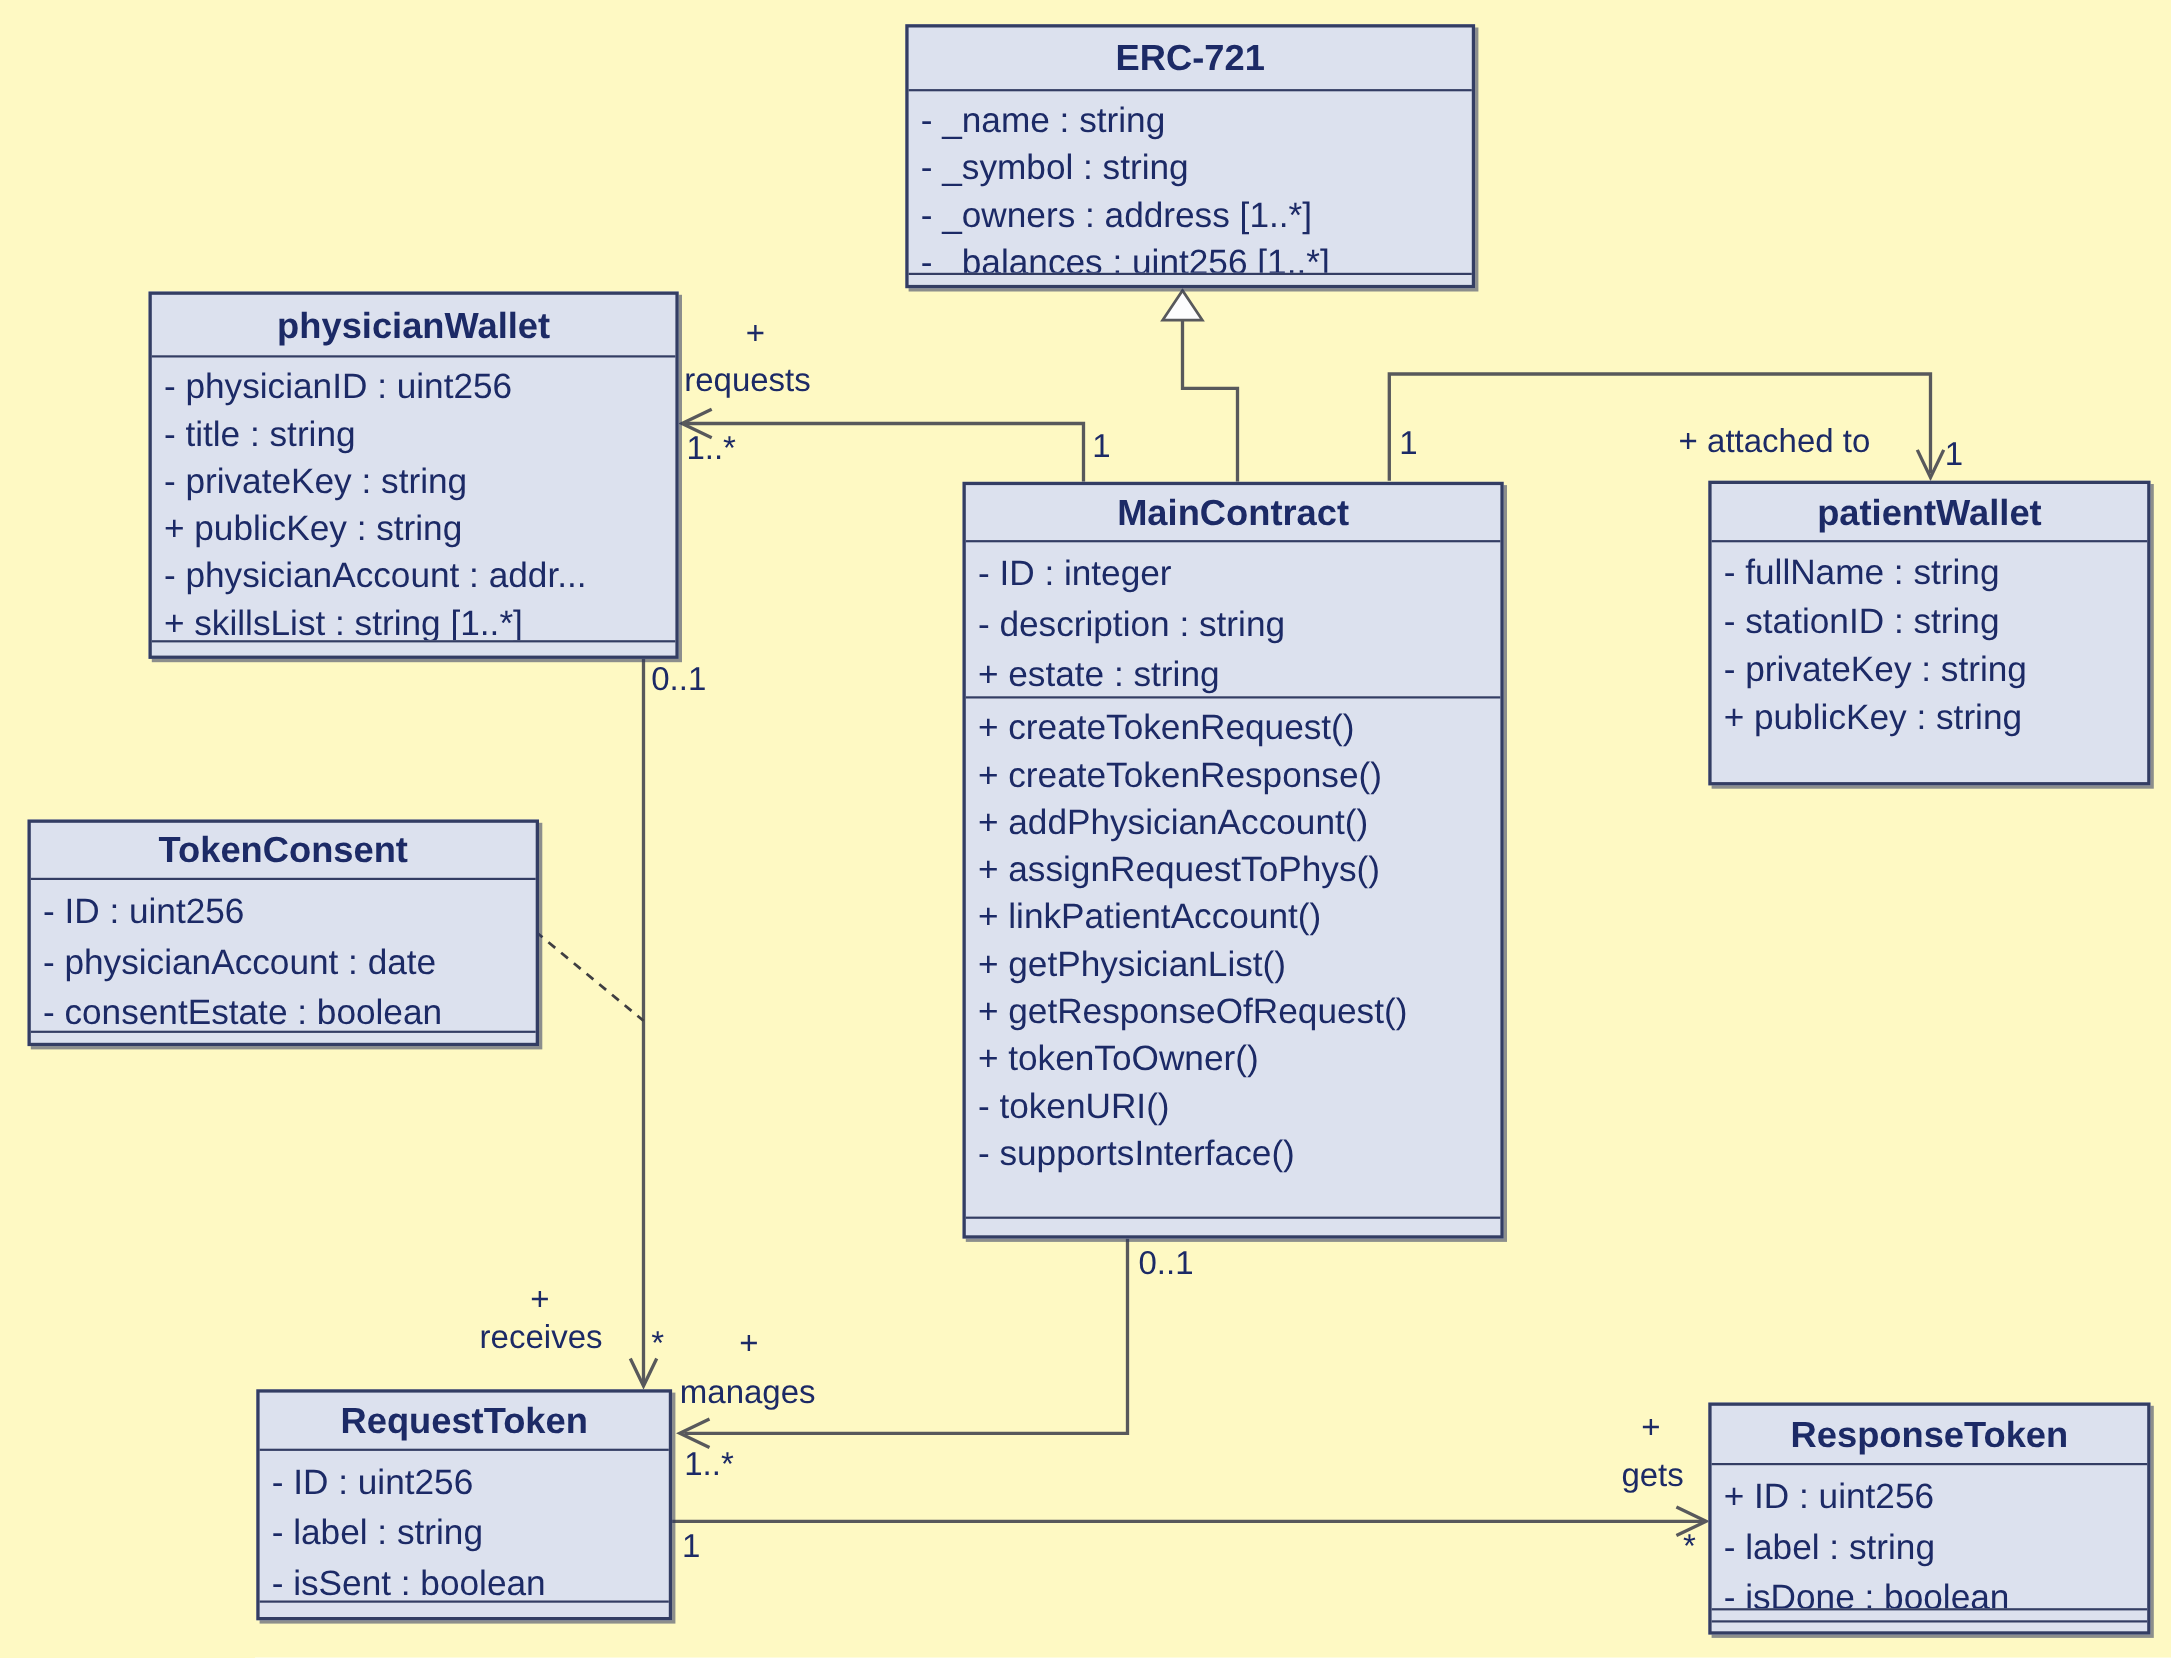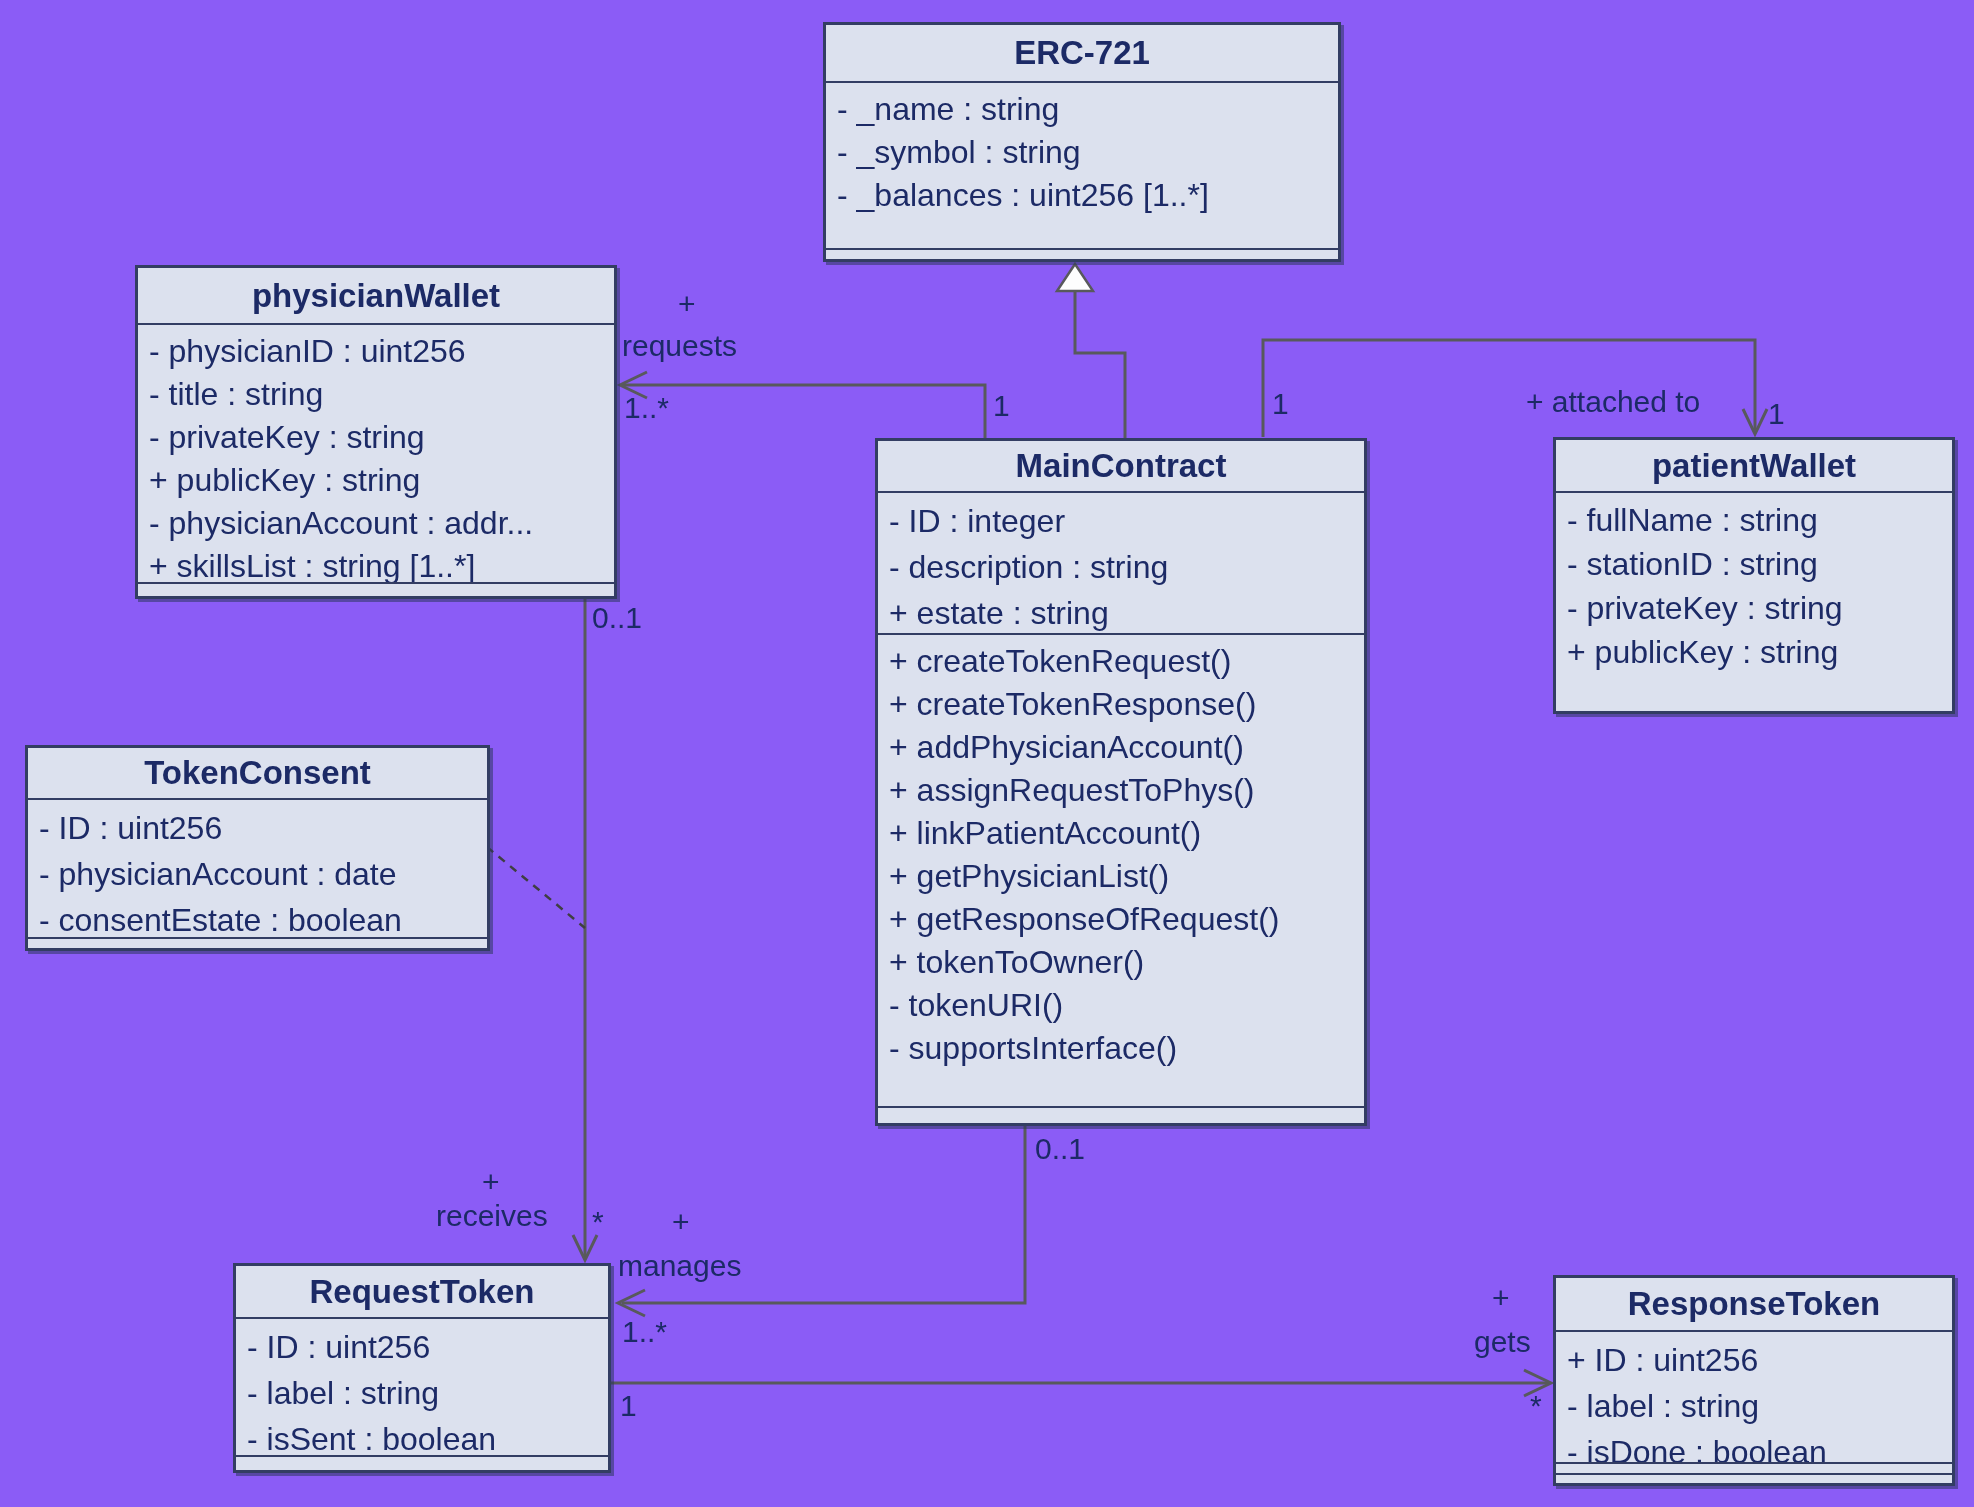--- a/index.html
+++ b/index.html
@@ -1,17 +1,17 @@
 <!DOCTYPE html>
 <html><head>
 <meta charset="utf-8">
 <style>
   html,body{margin:0;padding:0;background:#ffffff;}
   #canvas{
-    position:relative;width:1974px;height:1507px;background:#8b5cf6;
+    position:relative;width:1974px;height:1507px;background:#fef9c3;
     font-family:"Liberation Sans",sans-serif;overflow:hidden;
   }
   #connector-layer{position:absolute;left:0;top:0;width:1974px;height:1507px;}
   .uml-class{
     position:absolute;background:#dce1ee;border:3px solid #333d63;
     box-sizing:border-box;color:#1c2a66;display:flex;flex-direction:column;
     box-shadow:3px 3px 0 rgba(45,55,95,.55);
   }
   .uml-title{
     font-weight:bold;font-size:33px;text-align:center;
@@ -57,20 +57,21 @@
     </g>
 
     <line x1="487" y1="847" x2="585" y2="928" stroke="#3f3f42" stroke-width="2.5" stroke-dasharray="8,7"></line>
   </svg>
 
   <div class="uml-class" style="left:823px;top:22px;width:518px;height:240px">
     <div class="uml-title" style="height:56px">ERC-721</div>
     <div class="uml-section uml-attrs">
       <div class="uml-line">- _name : string</div>
       <div class="uml-line">- _symbol : string</div>
+      <div class="uml-line">- _owners : address [1..*]</div>
       <div class="uml-line">- _balances : uint256 [1..*]</div>
     </div>
     <div class="uml-strip" style="height:9px"></div>
   </div>
 
   <div class="uml-class" style="left:135px;top:265px;width:482px;height:334px">
     <div class="uml-title" style="height:55px">physicianWallet</div>
     <div class="uml-section uml-attrs">
       <div class="uml-line">- physicianID : uint256</div>
       <div class="uml-line">- title : string</div>

